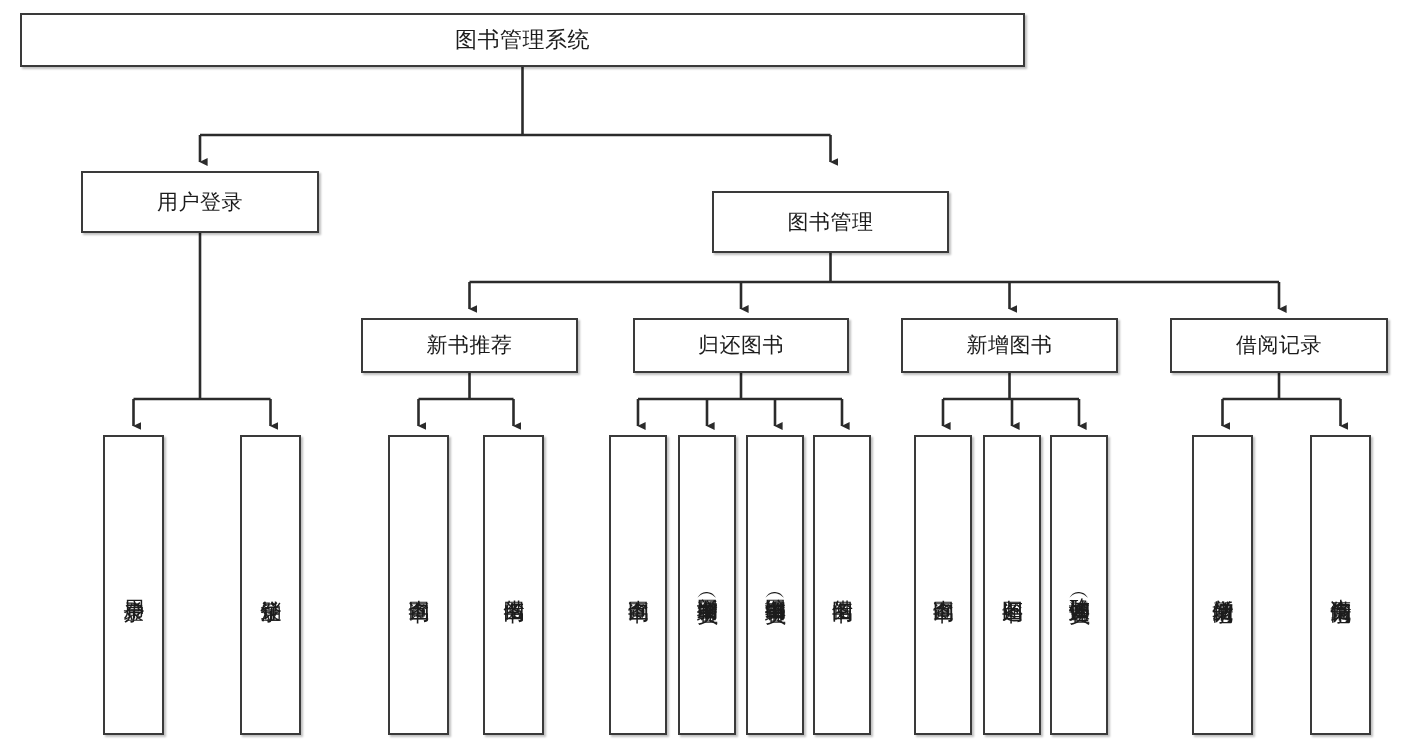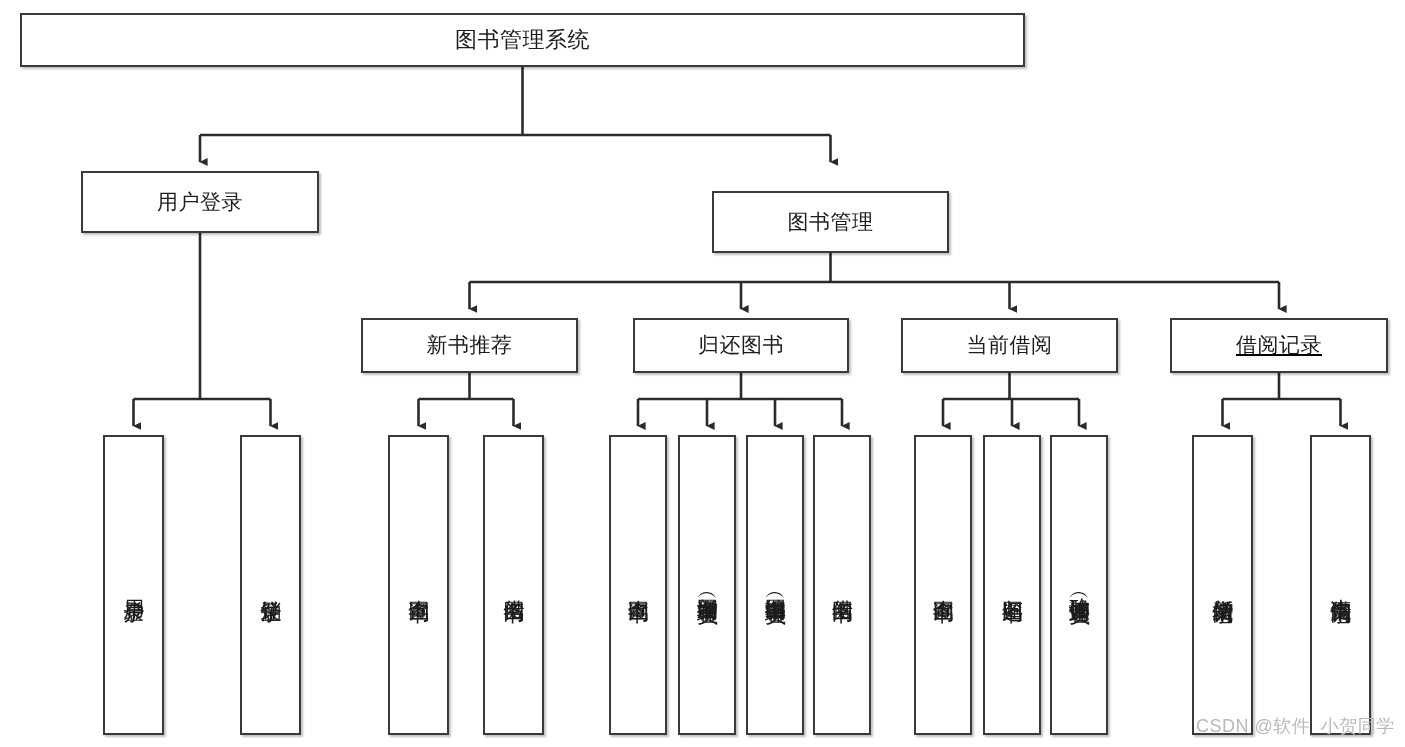--- a/index.html
+++ b/index.html
@@ -120,23 +120,23 @@
       <div class="node lvl1" style="left: 712px; top: 171px; width: 237px; height: 62px; margin-top: 20px;">
         <span class="lbl">图书管理</span>
       </div>
       <div class="node lvl2" style="left: 361px; top: 318px; width: 217px; height: 55px; justify-content: center;">
         <span class="lbl">新书推荐</span>
       </div>
       <div class="node lvl2" style="left: 633px; top: 318px; width: 216px; height: 55px;">
         <span class="lbl">归还图书</span>
       </div>
       <div class="node lvl2" style="left: 901px; top: 318px; width: 217px; height: 55px;">
-        <span class="lbl">当前借阅</span>
+        <span class="lbl">新增图书</span>
       </div>
-      <div class="node lvl2" style="left: 1170px; top: 318px; width: 218px; height: 55px; text-decoration: underline;">
+      <div class="node lvl2" style="left: 1170px; top: 318px; width: 218px; height: 55px;">
         <span class="lbl">借阅记录</span>
       </div>
       <div class="node lvl3 vert" style="left: 103px; top: 435px; width: 61px; height: 300px;">
         <span class="lbl">用户登录</span>
       </div>
       <div class="node lvl3 vert" style="left: 240px; top: 435px; width: 61px; height: 300px;">
         <span class="lbl">注销登录</span>
       </div>
       <div class="node lvl3 vert" style="left: 388px; top: 435px; width: 61px; height: 300px;">
         <span class="lbl">查询图书</span>
@@ -166,15 +166,14 @@
         <span class="lbl">确认归还（管理员）</span>
       </div>
       <div class="node lvl3 vert" style="left: 1192px; top: 435px; width: 61px; height: 300px;">
         <span class="lbl">新增借阅记录</span>
       </div>
       <div class="node lvl3 vert" style="left: 1310px; top: 435px; width: 61px; height: 300px;">
         <span class="lbl">查询借阅记录</span>
       </div>
     </div>
 
-  <div class="watermark" style="left:1196px; top:714px;">CSDN @软件_小贺同学</div>
 
 </div>
 
 </body></html>

